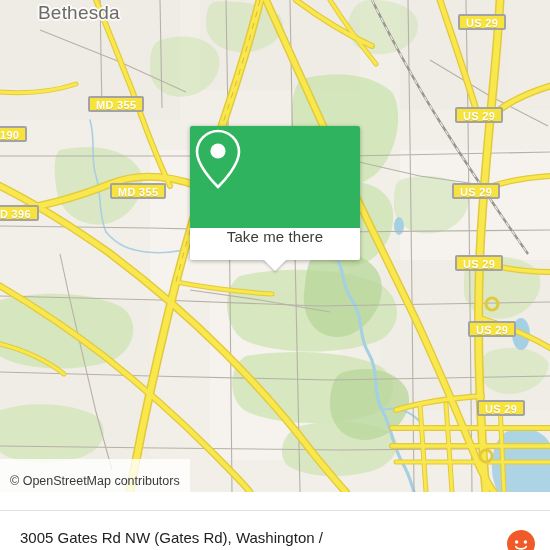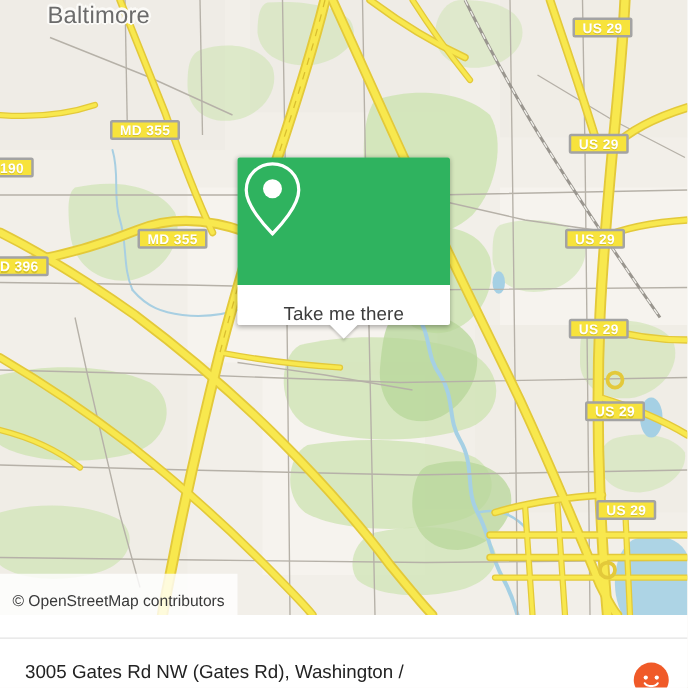--- a/index.html
+++ b/index.html
@@ -88,21 +88,21 @@
     border-radius: 2px 2px 0 0;
     display: flex;
     align-items: center;
     justify-content: center;
   }
   #popup-footer {
     height: 32px;
     background: #ffffff;
     border-radius: 0 0 2px 2px;
     display: flex;
-    align-items: flex-end;
+    align-items: flex-start;
     justify-content: center;
   }
   #popup-label {
     font-family: "Liberation Sans", sans-serif;
     font-size: 15px;
     color: #3c3c3c;
     letter-spacing: .1px;
   }
   #popup-tail {
     position: absolute;
@@ -355,21 +355,21 @@
 
         <g fill="none" stroke="#e3c93a" stroke-width="3">
           <circle cx="492" cy="304" r="6"></circle>
           <circle cx="486" cy="456" r="6"></circle>
         </g>
 
         <path d="M260,0 C250,40 236,84 222,126 C206,176 190,228 176,282" fill="none" stroke="#d8bd2e" stroke-width="1" stroke-dasharray="6 6"></path>
       </g>
     </svg>
 
-    <div class="place-label" style="left:38px; top:2px;">Baltimore</div>
+    <div class="place-label" style="left:38px; top:2px;">Bethesda</div>
 
     <div class="shield" style="left:88px;  top:96px;">MD 355</div>
     <div class="shield" style="left:110px; top:183px;">MD 355</div>
     <div class="shield" style="left:-8px;  top:126px;">190</div>
     <div class="shield" style="left:-8px;  top:205px;">D 396</div>
     <div class="shield" style="left:458px; top:14px;">US 29</div>
     <div class="shield" style="left:455px; top:107px;">US 29</div>
     <div class="shield" style="left:452px; top:183px;">US 29</div>
     <div class="shield" style="left:455px; top:255px;">US 29</div>
     <div class="shield" style="left:468px; top:321px;">US 29</div>

